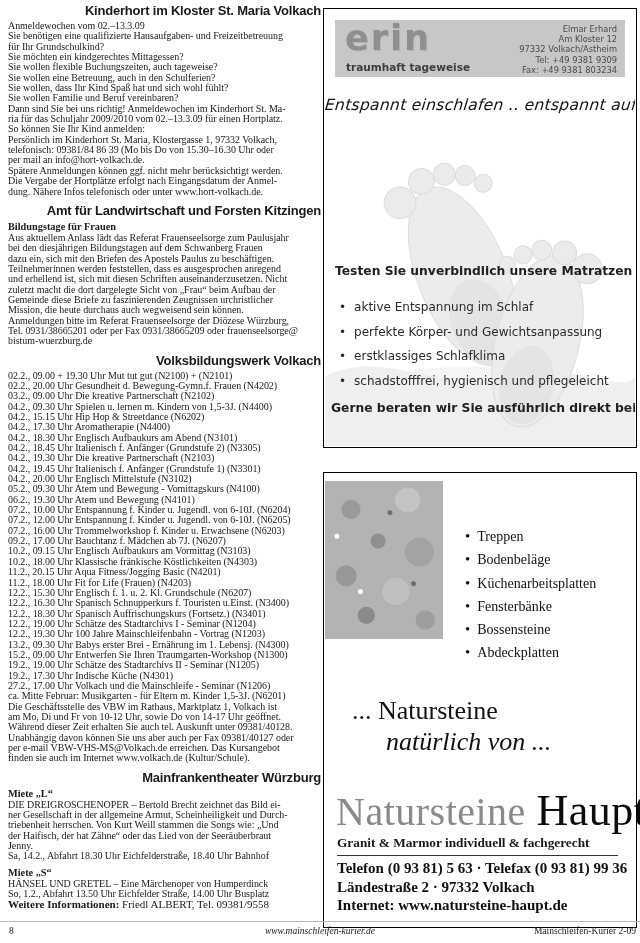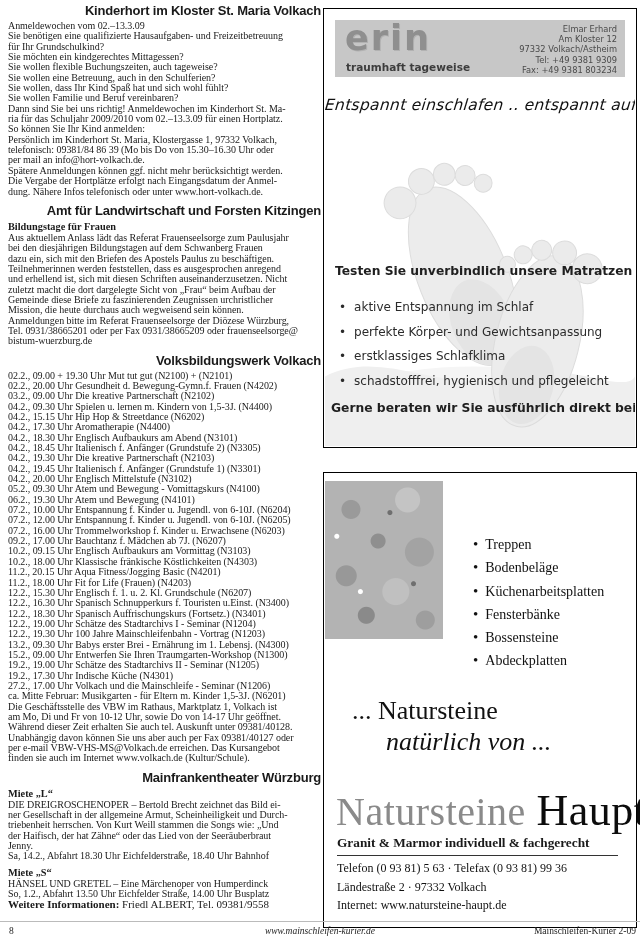--- a/index.html
+++ b/index.html
@@ -72,39 +72,39 @@
       radial-gradient(circle at 18% 60%, #989898 0 10px, rgba(0,0,0,0) 11px),
       radial-gradient(circle at 60% 70%, #c0c0c0 0 13px, rgba(0,0,0,0) 14px),
       radial-gradient(circle at 35% 85%, #8a8a8a 0 8px, rgba(0,0,0,0) 9px),
       radial-gradient(circle at 85% 88%, #9e9e9e 0 9px, rgba(0,0,0,0) 10px),
       radial-gradient(circle at 10% 35%, #ffffff 0 2px, rgba(0,0,0,0) 3px),
       radial-gradient(circle at 55% 20%, #6f6f6f 0 2px, rgba(0,0,0,0) 3px),
       radial-gradient(circle at 75% 65%, #6f6f6f 0 2px, rgba(0,0,0,0) 3px),
       radial-gradient(circle at 30% 70%, #ffffff 0 2px, rgba(0,0,0,0) 3px);
   }
   .stone-list{
-    position:absolute;left:133px;top:44px;margin:16px;padding:0;list-style:none;
+    position:absolute;left:133px;top:44px;margin:8px;padding:0;list-style:none;
   }
   .stone-list li{
     font-size:14px;line-height:22.3px;white-space:nowrap;color:#111;
   }
   .stone-list li::before{content:"•";font-size:15px;margin-right:7px;}
   .stone-tag{position:absolute;left:0;top:222px;font-size:26px;line-height:31px;color:#111;}
   .stone-tag .t1{margin-left:28px;white-space:nowrap;}
   .stone-tag .t2{margin-left:62px;white-space:nowrap;font-style:italic;}
   .stone-logo{position:absolute;left:12px;top:312px;white-space:nowrap;}
   .stone-logo .brand-gray{font-size:40px;color:#8a8a8a;letter-spacing:0.5px;}
   .stone-logo .brand-black{font-size:44px;color:#0c0c0c;letter-spacing:0.5px;}
   .stone-sub{
     position:absolute;left:13px;top:362px;right:18px;
     font-weight:bold;font-size:13.3px;color:#1a1a1a;white-space:nowrap;
     border-bottom:1px solid #333;padding-bottom:4px;
   }
   .stone-contact{position:absolute;left:13px;top:386px;}
-  .stone-contact div{font-weight:normal;font-size:12px;line-height:18.5px;white-space:nowrap;color:#111;}
+  .stone-contact div{font-weight:bold;font-size:15px;line-height:18.5px;white-space:nowrap;color:#111;}
 
   .footer-rule{position:absolute;left:0;right:0;top:921px;border-top:1px solid #bbb;}
   .footer{position:absolute;left:0;right:0;top:926px;height:14px;font-size:9.5px;color:#222;}
   .footer .pg{position:absolute;left:9px;}
   .footer .site{position:absolute;left:0;right:0;text-align:center;font-style:italic;}
   .footer .issue{position:absolute;right:4px;}
 </style>
 </head>
 <body>
 

